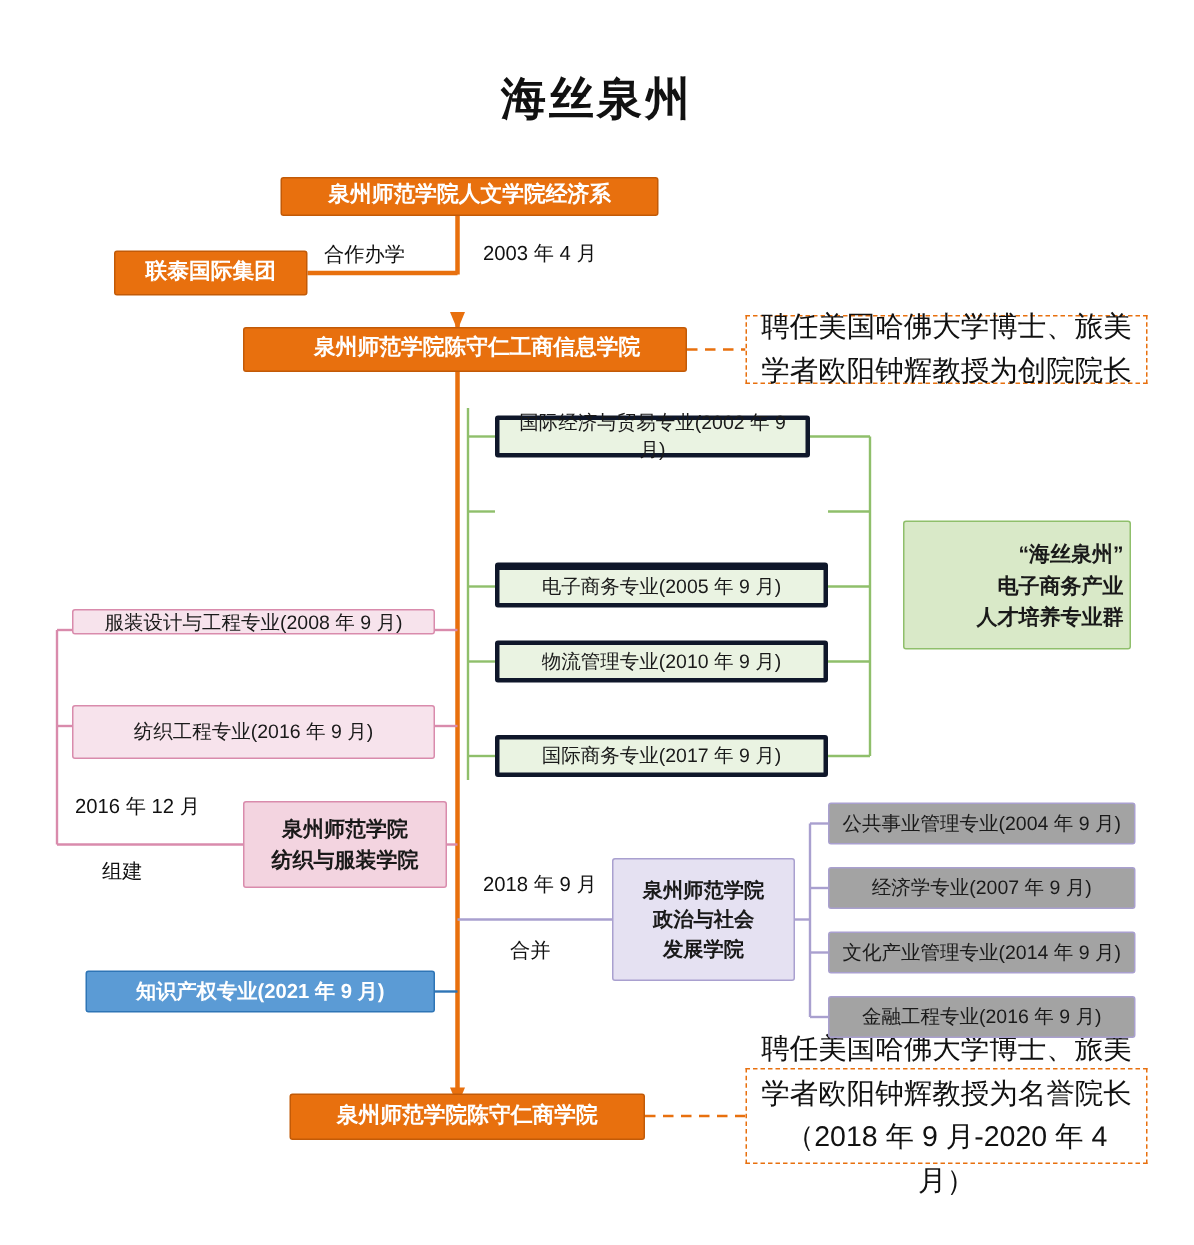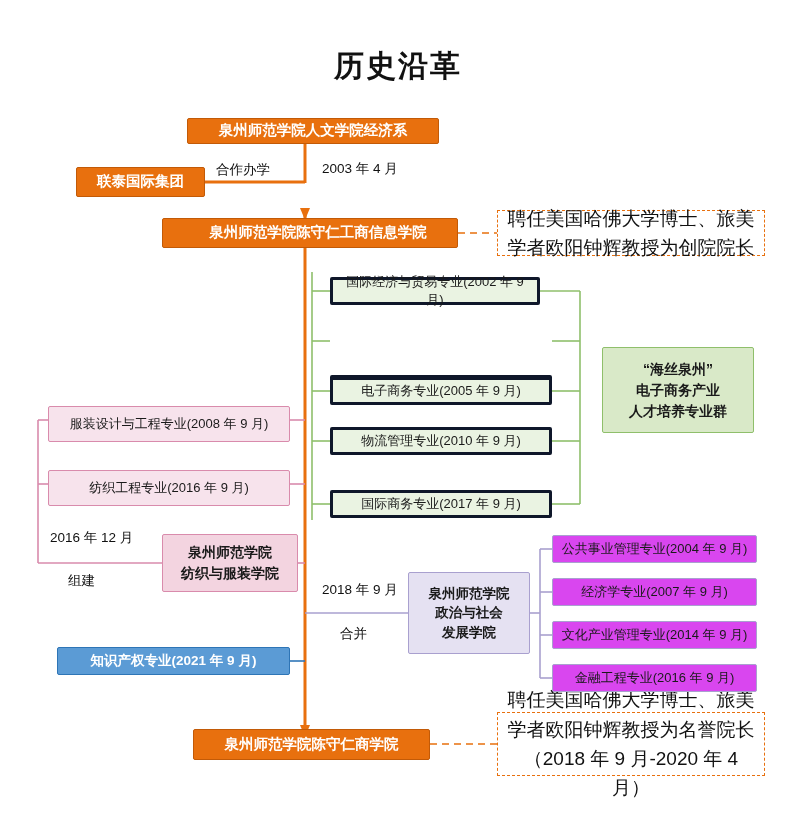--- a/index.html
+++ b/index.html
@@ -54,38 +54,39 @@
     border: 3px solid #0f172a;
     color: #1a1a1a;
   }
   .green-strong {
     background: #D9E9C8;
     border: 1px solid #8FBF6B;
     color: #1a1a1a;
     font-weight: bold;
     font-size: 14px;
     line-height: 1.5;
+    align-items: flex-end;
   }
   
   .pink {
     background: #F7E3EC;
     border: 1px solid #D98BAC;
     color: #1a1a1a;
   }
   .pink-strong {
     background: #F3D4E0;
     border: 1px solid #D98BAC;
     color: #1a1a1a;
     font-weight: bold;
     font-size: 14px;
     line-height: 1.5;
   }
   
   .purple {
-    background: #d946ef;
+    background: #a3a3a3;
     border: 1px solid #A9A0CF;
     color: #1a1a1a;
   }
   .purple-strong {
     background: #E5E1F2;
     border: 1px solid #A9A0CF;
     color: #1a1a1a;
     font-weight: bold;
     font-size: 13.5px;
     line-height: 1.45;
@@ -126,21 +127,21 @@
     width: 796px;
     height: 830px;
     pointer-events: none;
   }
 </style>
 </head>
 <body>
 
 <div id="page">
 
-  <div id="title">历史沿革</div>
+  <div id="title">海丝泉州</div>
 
   <svg class="wires" viewBox="0 0 796 830">
 
     <line x1="305" y1="142" x2="305" y2="183" stroke="#E8700E" stroke-width="3"></line>
     <line x1="305" y1="210" x2="305" y2="731" stroke="#E8700E" stroke-width="3"></line>
 
     <polygon points="305,220 300,208 310,208" fill="#E8700E"></polygon>
 
     <polygon points="305,737 300,725 310,725" fill="#E8700E"></polygon>
 
@@ -206,21 +207,21 @@
   <div class="node green" style="left:330px; top:377px; width:222px; height:28px;">电子商务专业(2005 年 9 月)</div>
   <div class="node green" style="left:330px; top:427px; width:222px; height:28px;">物流管理专业(2010 年 9 月)</div>
   <div class="node green" style="left:330px; top:490px; width:222px; height:28px;">国际商务专业(2017 年 9 月)</div>
 
   <div class="node green-strong" style="left:602px; top:347px; width:152px; height:86px; flex-direction:column;">
     <span>“海丝泉州”</span>
     <span>电子商务产业</span>
     <span>人才培养专业群</span>
   </div>
 
-  <div class="node pink" style="left:48px; top:406px; width:242px; height:36px;text-align:center;">服装设计与工程专业(2008 年 9 月)</div>
+  <div class="node pink" style="left:48px; top:406px; width:242px; height:17px;text-align:center;">服装设计与工程专业(2008 年 9 月)</div>
   <div class="node pink" style="left:48px; top:470px; width:242px; height:36px;">纺织工程专业(2016 年 9 月)</div>
 
   <div class="caption" style="left:50px; top:529px;">2016 年 12 月</div>
   <div class="caption" style="left:68px; top:572px;">组建</div>
 
   <div class="node pink-strong" style="left:162px; top:534px; width:136px; height:58px; flex-direction:column;">
     <span>泉州师范学院</span>
     <span>纺织与服装学院</span>
   </div>
 

